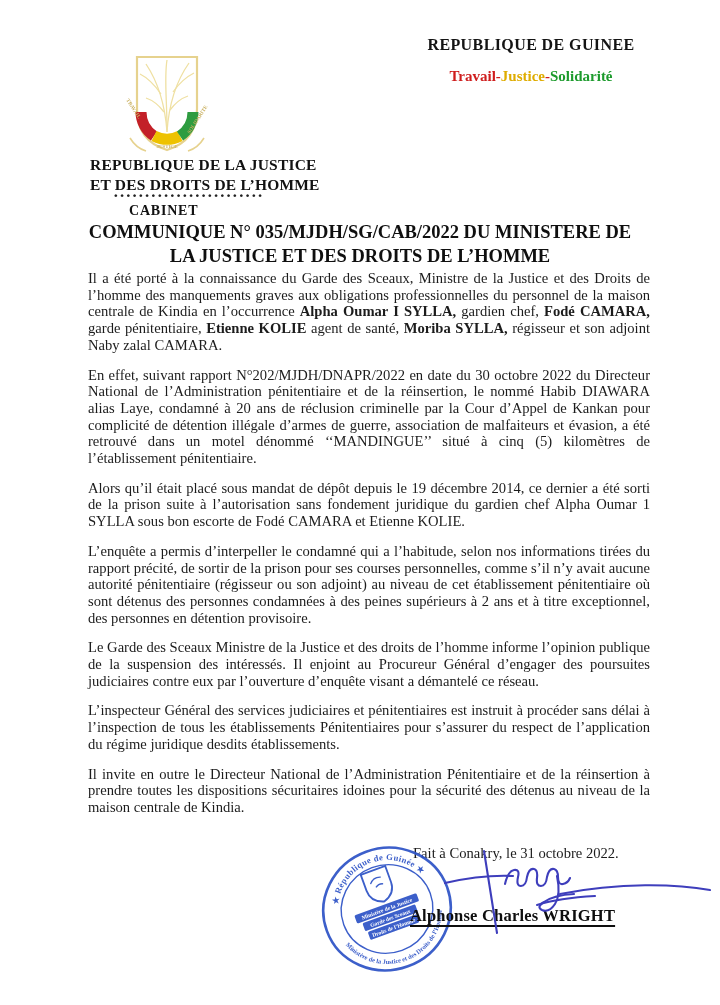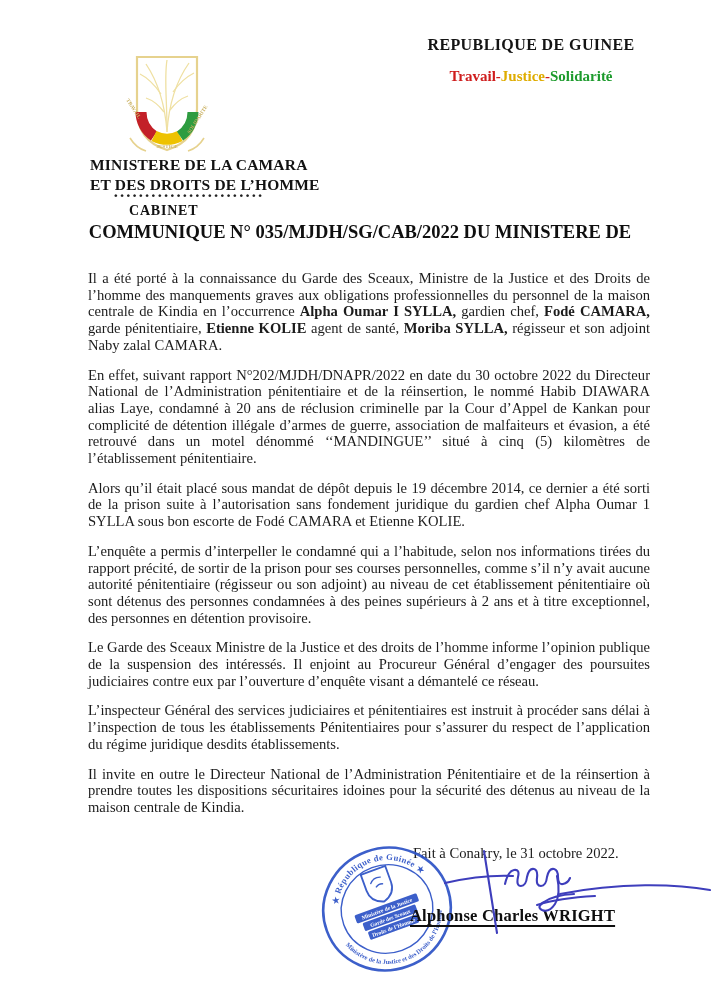--- a/index.html
+++ b/index.html
@@ -68,29 +68,30 @@
     <path d="M38,84 A29,29 0 0 0 64,84" stroke="#eec200" stroke-width="11" fill="none"></path>
     <path d="M64,84 A29,29 0 0 0 77,60" stroke="#2e9c40" stroke-width="11" fill="none"></path>
     <path d="M14,86 Q20,96 30,99" stroke="#e6d28e" stroke-width="1.6" fill="none"></path>
     <path d="M88,86 Q82,96 72,99" stroke="#e6d28e" stroke-width="1.6" fill="none"></path>
     <text x="10" y="48" transform="rotate(57 10 48)" font-size="5.2" font-weight="bold" fill="#c9af5e">TRAVAIL</text>
     <text x="74" y="82" transform="rotate(-57 74 82)" font-size="5.2" font-weight="bold" fill="#c9af5e">SOLIDARITE</text>
     <text x="51" y="96" text-anchor="middle" font-size="5" font-weight="bold" fill="#c9af5e">JUSTICE</text>
   </svg>
 
   <div class="ministry">
-    <div>MINISTERE DE LA CAMARA</div>
+    <div>REPUBLIQUE DE LA JUSTICE</div>
     <div>ET DES DROITS DE L’HOMME</div>
   </div>
 
   <div class="dots">························</div>
   <div class="cabinet">CABINET</div>
 
   <div class="title">
     <div><span class="tline">COMMUNIQUE N° 035/MJDH/SG/CAB/2022 DU MINISTERE DE</span></div>
+    <div><span class="tline">LA JUSTICE ET DES DROITS DE L’HOMME</span></div>
   </div>
 
   <div class="body-text">
       <p><span>Il a été porté à la connaissance du Garde des Sceaux, Ministre de la Justice et des Droits de l’homme des manquements graves aux obligations professionnelles du personnel de la maison centrale de Kindia en l’occurrence </span><b>Alpha Oumar I SYLLA,</b><span> gardien chef, </span><b>Fodé CAMARA,</b><span> garde pénitentiaire, </span><b>Etienne KOLIE</b><span> agent de santé, </span><b>Moriba SYLLA,</b><span> régisseur et son adjoint Naby zalal CAMARA.</span></p>
       <p><span>En effet, suivant rapport N°202/MJDH/DNAPR/2022 en date du 30 octobre 2022 du Directeur National de l’Administration pénitentiaire et de la réinsertion, le nommé Habib DIAWARA alias Laye, condamné à 20 ans de réclusion criminelle par la Cour d’Appel de Kankan pour complicité de détention illégale d’armes de guerre, association de malfaiteurs et évasion, a été retrouvé dans un motel dénommé ‘‘MANDINGUE’’ situé à cinq (5) kilomètres de l’établissement pénitentiaire.</span></p>
       <p><span>Alors qu’il était placé sous mandat de dépôt depuis le 19 décembre 2014, ce dernier a été sorti de la prison suite à l’autorisation sans fondement juridique du gardien chef Alpha Oumar 1 SYLLA sous bon escorte  de Fodé CAMARA et Etienne KOLIE.</span></p>
       <p><span>L’enquête a permis d’interpeller le condamné qui a l’habitude, selon nos informations tirées du rapport précité, de sortir de la prison pour ses courses personnelles, comme s’il n’y avait aucune autorité pénitentiaire (régisseur ou son adjoint) au niveau de cet établissement pénitentiaire où sont détenus des personnes condamnées à des peines supérieurs à 2 ans et à titre exceptionnel, des personnes en détention provisoire.</span></p>
       <p><span>Le Garde des Sceaux Ministre de la Justice et des droits de l’homme informe l’opinion publique de la suspension des intéressés. Il enjoint au Procureur Général d’engager des poursuites judiciaires contre eux par l’ouverture d’enquête visant a démantelé ce réseau.</span></p>
       <p><span>L’inspecteur Général des services judiciaires et pénitentiaires est instruit à procéder sans délai à l’inspection  de tous les établissements Pénitentiaires pour s’assurer du respect de l’application du régime juridique desdits établissements.</span></p>
       <p><span>Il invite en outre le Directeur National de l’Administration Pénitentiaire et de la réinsertion à prendre toutes les dispositions sécuritaires idoines pour la sécurité des détenus au niveau de la maison centrale de Kindia.</span></p>

